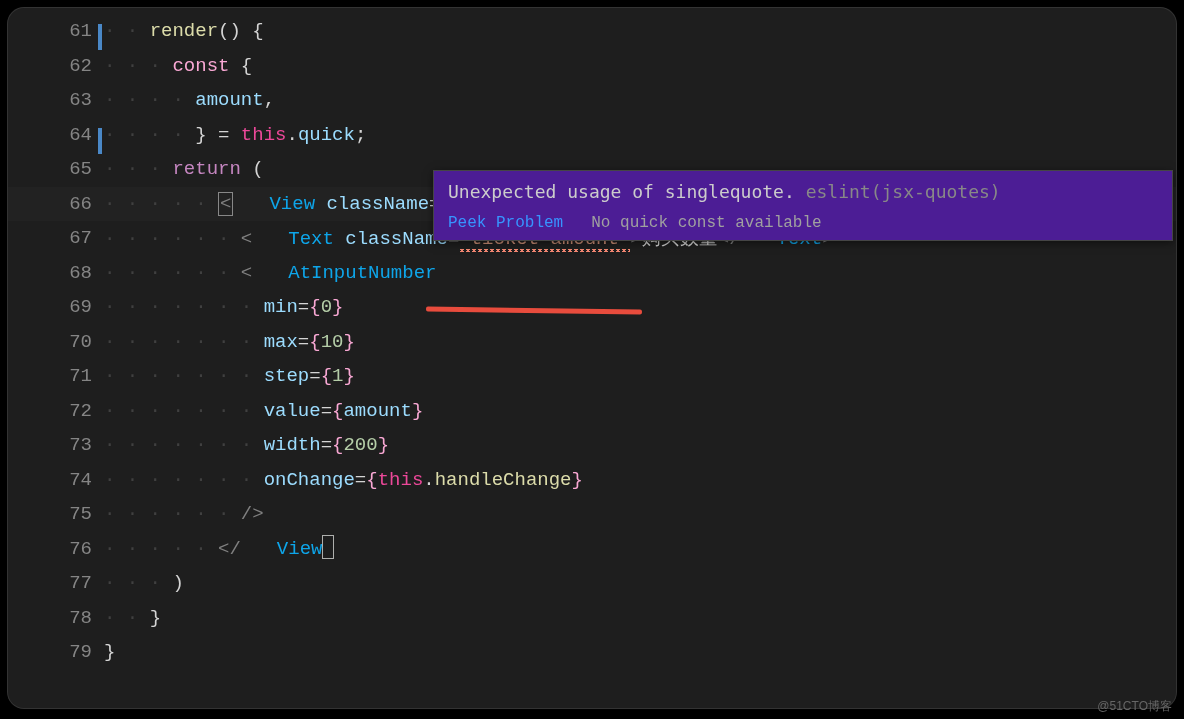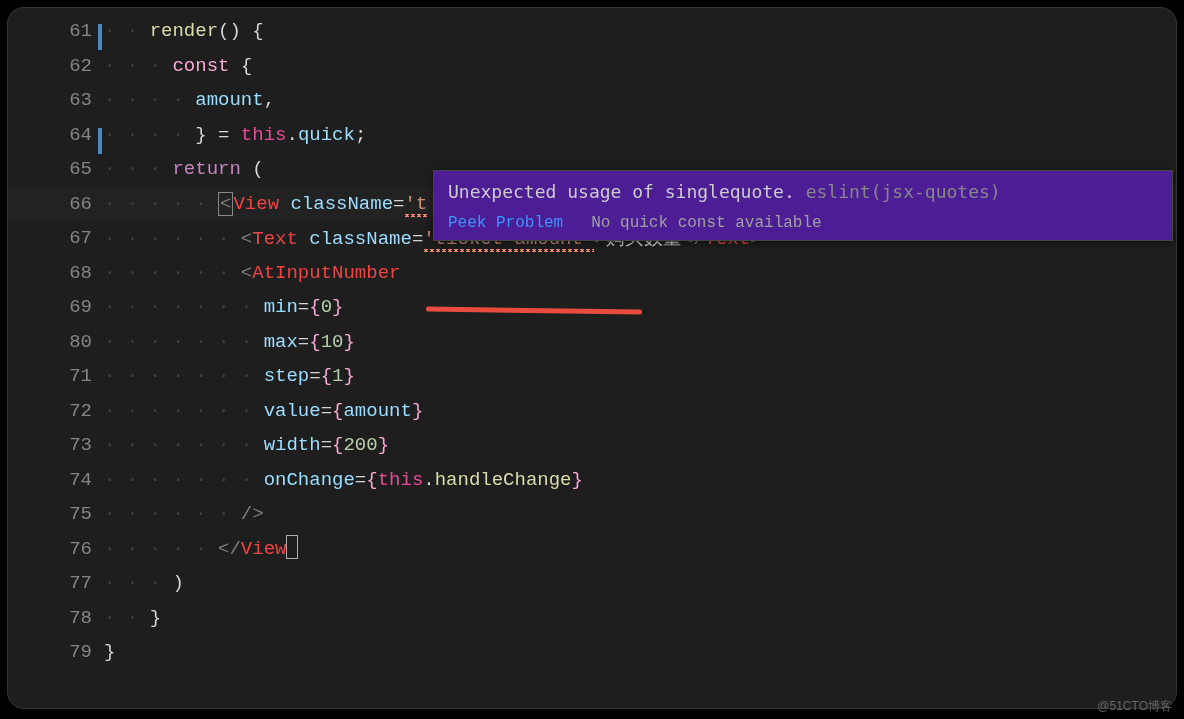--- a/index.html
+++ b/index.html
@@ -54,21 +54,21 @@
   color: #d4d4d4;
   position: relative;
 }
 .indent-guide {
   color: #404040;
 }
 .kw-purple { color: #c586c0; }
 .kw-blue { color: #f9a8d4; }
 .fn-yellow { color: #dcdcaa; }
 .var-cyan { color: #9cdcfe; }
-.type-teal { color: #ef4444; }
+.type-teal { color: #0ea5e9; margin-left: 36px; }
 .str-orange { color: #ce9178; }
 .num-green { color: #b5cea8; }
 .punct { color: #d4d4d4; }
 .angle { color: #808080; }
 .this-blue { color: #ec4899; }
 .squiggle {
   background-image: linear-gradient(45deg, transparent 40%, #f48771 40%, #f48771 60%, transparent 60%),
                     linear-gradient(-45deg, transparent 40%, #f48771 40%, #f48771 60%, transparent 60%);
   background-size: 6px 3px;
   background-repeat: repeat-x;
@@ -176,21 +176,21 @@
       <div class="gutter"><span>68</span></div>
       <div class="code"><span class="indent-guide">· · · · · </span><span class="indent-guide">· </span><span class="angle">&lt;</span><span class="type-teal">AtInputNumber</span></div>
     </div>
 
     <div class="line">
       <div class="gutter"><span>69</span></div>
       <div class="code"><span class="indent-guide">· · · · · · </span><span class="indent-guide">· </span><span class="var-cyan">min</span><span class="punct">=</span><span class="kw-blue">{</span><span class="num-green">0</span><span class="kw-blue">}</span></div>
     </div>
 
     <div class="line">
-      <div class="gutter"><span>80</span></div>
+      <div class="gutter"><span>70</span></div>
       <div class="code"><span class="indent-guide">· · · · · · </span><span class="indent-guide">· </span><span class="var-cyan">max</span><span class="punct">=</span><span class="kw-blue">{</span><span class="num-green">10</span><span class="kw-blue">}</span></div>
     </div>
 
     <div class="line">
       <div class="gutter"><span>71</span></div>
       <div class="code"><span class="indent-guide">· · · · · · </span><span class="indent-guide">· </span><span class="var-cyan">step</span><span class="punct">=</span><span class="kw-blue">{</span><span class="num-green">1</span><span class="kw-blue">}</span></div>
     </div>
 
     <div class="line">
       <div class="gutter"><span>72</span></div>

